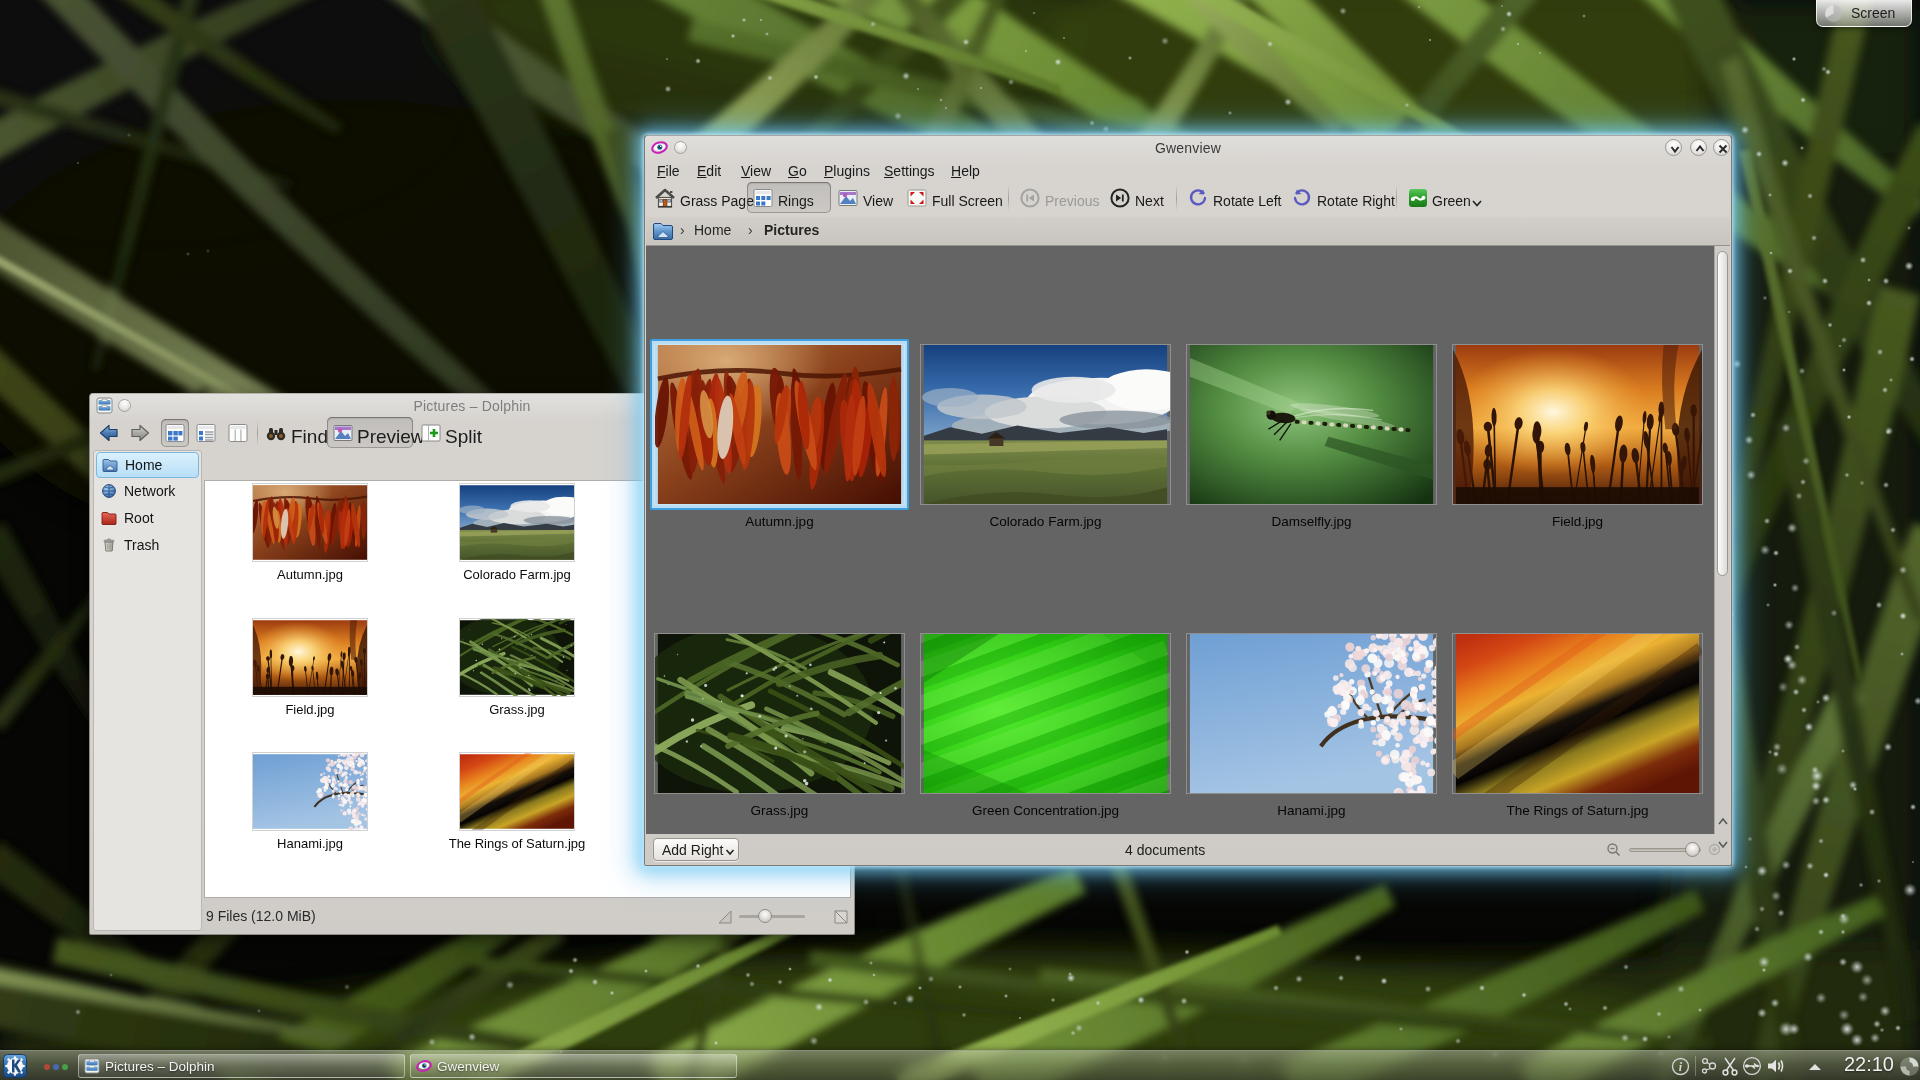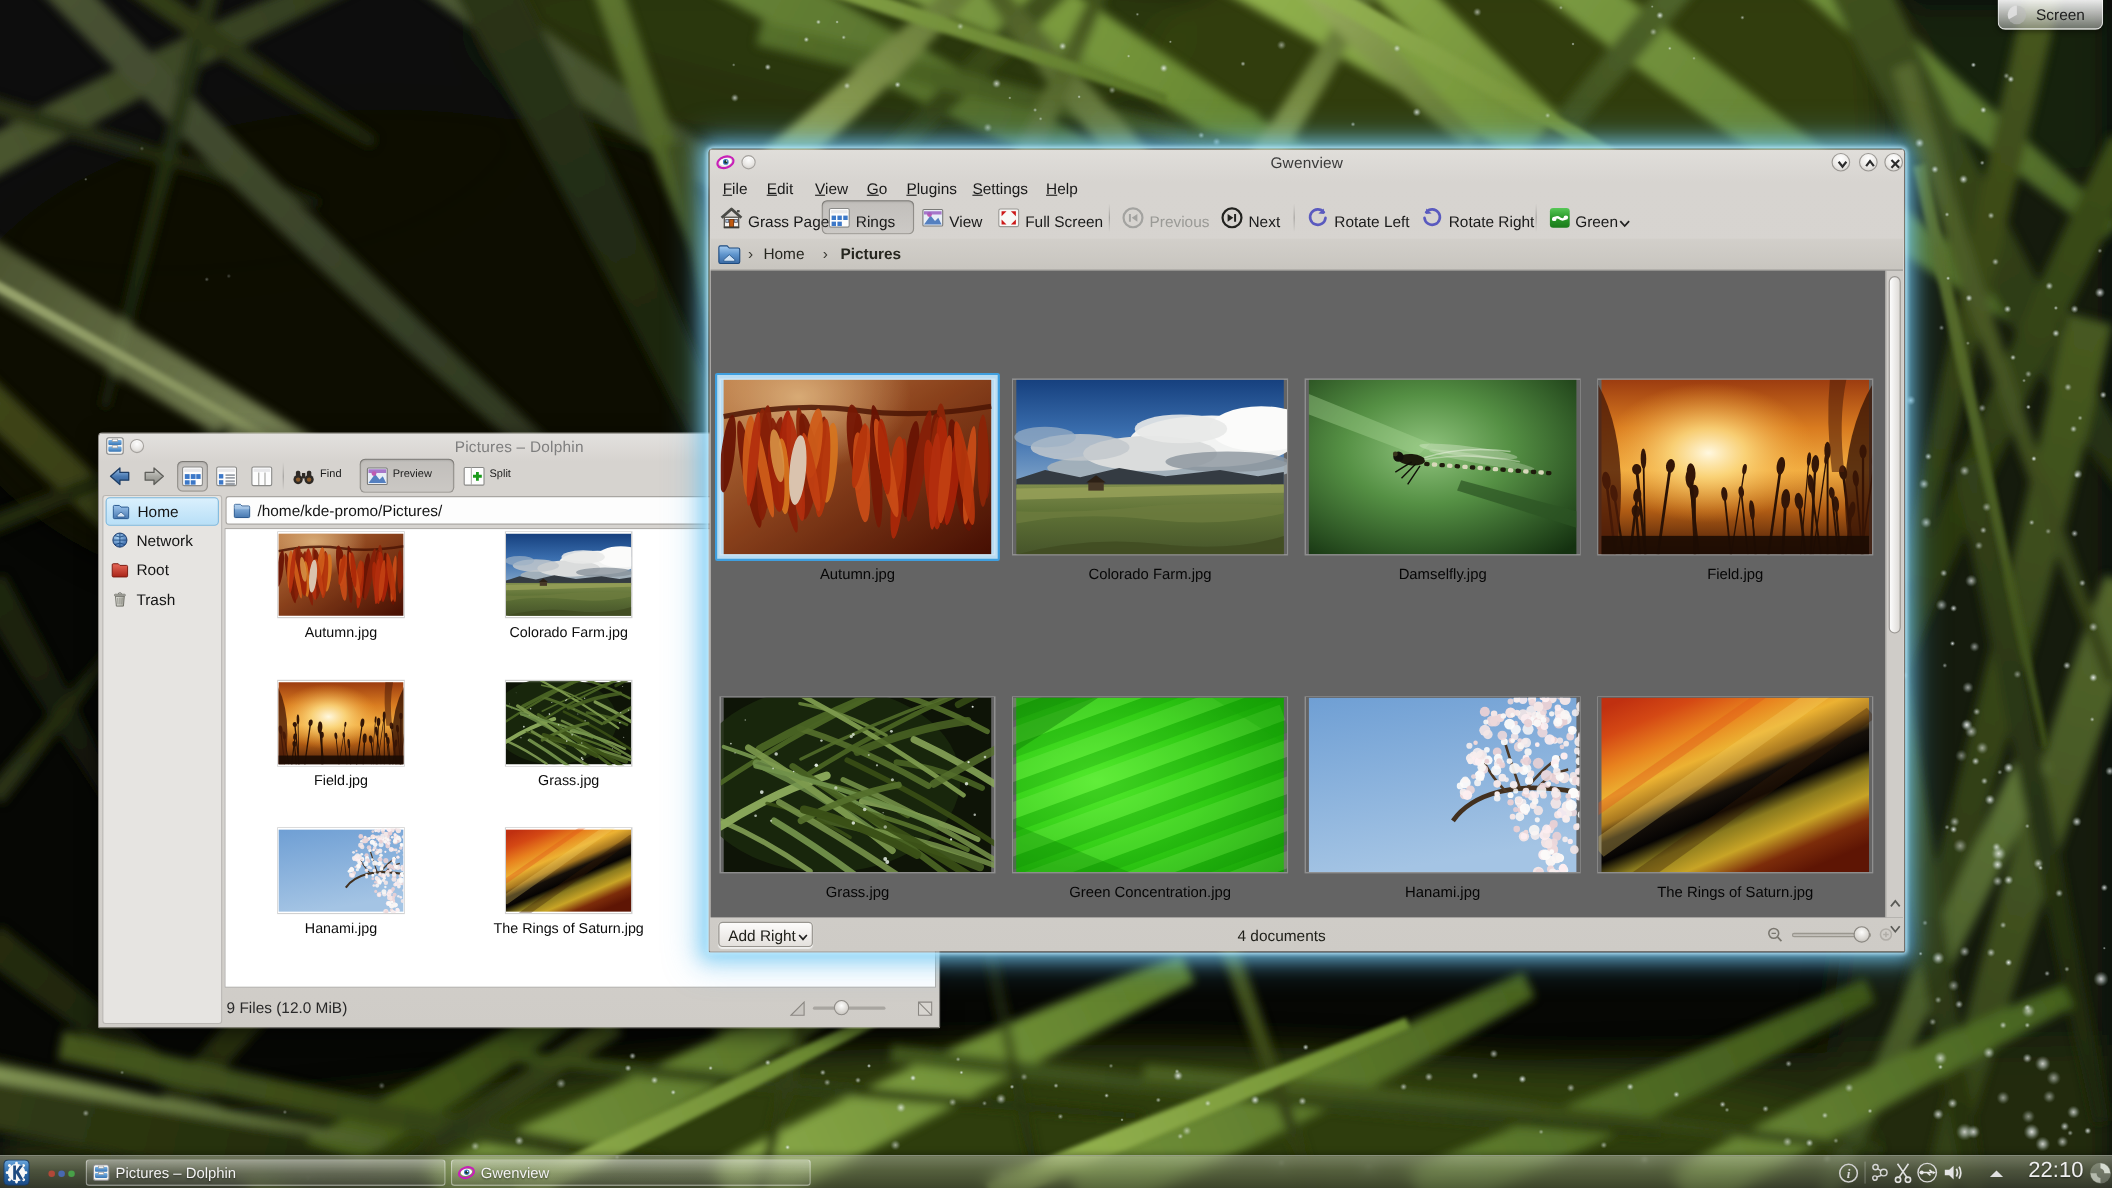--- a/index.html
+++ b/index.html
@@ -14,21 +14,21 @@
 .tcircle { position:absolute; width:13px; height:13px; border-radius:50%;
   background:radial-gradient(circle at 50% 32%, #fdfdfd, #e8e6e3 55%, #c9c6c2);
   border:1px solid #a5a29e; box-shadow:inset 0 1px 1px rgba(255,255,255,.9); }
 .ttext { position:absolute; top:4px; width:100%; text-align:center; font-size:14px; color:#7e7e7e; letter-spacing:.2px; }
 #gw .ttext { color:#3a3a3a; }
 .tbtn { position:absolute; top:3px; width:17px; height:17px; border-radius:50%;
   background:radial-gradient(circle at 50% 30%, #ffffff, #eceae7 55%, #cac7c3);
   border:1px solid #9b9894; color:#444; }
 .tbtn svg { position:absolute; left:2.5px; top:2.5px; }
 
-.dtool { position:absolute; left:0; top:24px; right:0; height:32px; font-size:10px; color:#1c1c1c; }
+.dtool { position:absolute; left:0; top:24px; right:0; height:32px; font-size:19px; color:#1c1c1c; }
 .dtool .lab { position:absolute; top:8px; }
 .pressedbtn { position:absolute; border-radius:5px; background:linear-gradient(rgba(0,0,0,.10),rgba(0,0,0,.05)); box-shadow:inset 0 1px 2px rgba(0,0,0,.28), inset 0 0 0 1px rgba(120,117,112,.55); }
 .vsep { position:absolute; width:1px; background:linear-gradient(rgba(0,0,0,0),rgba(0,0,0,.25),rgba(0,0,0,0)); }
 
 #dside { position:absolute; left:3px; top:56px; width:109px; height:481px;
   background:#e6e4e1; border:1px solid #bab7b3; border-radius:3px; font-size:14px; color:#141414; }
 .sitem { position:absolute; left:2px; right:2px; height:26px; }
 .sitem .sl { position:absolute; left:28px; top:4px; }
 .sel { background:linear-gradient(#daf0fd,#b8dff7); border:1px solid #7ab8e0; border-radius:4px; }
 #dloc { position:absolute; left:115px; top:57px; width:646px; height:26px;
@@ -1493,33 +1493,20 @@
                   <stop offset="1" stop-color="#a8a89e"></stop>
                 </linearGradient>
               </defs>
               <rect x="3" y="3.2" width="10" height="1.6" rx="0.8" fill="#b8b8b0" stroke="#70706a" stroke-width="0.7"></rect>
               <path d="M6.5 3 L7 2 L9 2 L9.5 3" fill="none" stroke="#70706a" stroke-width="0.8"></path>
               <path d="M6 6.5 L6.3 12.5 M8 6.5 L8 12.5 M10 6.5 L9.7 12.5" stroke="#8a8a82" stroke-width="0.8"></path>
             </svg></div>
           <span class="sl">Trash</span>
         </div>
   </div>
-  <div id="dloc">
-        <div style="position:absolute;left:6px;top:4px;line-height:0"><svg width="16" height="16" viewBox="0 0 16 16">
-            <path d="M1 5.5 L1 13.5 Q1 14.5 2 14.5 L14 14.5 Q15 14.5 15 13.5 L15 5 Q15 4 14 4 L8 4 L6.5 2.5 L2 2.5 Q1 2.5 1 3.5 Z" fill="url(#fbg)" stroke="#28588e" stroke-width="0.9"></path>
-            <defs>
-              <linearGradient id="fbg" x1="0" y1="0" x2="0" y2="1">
-                <stop offset="0" stop-color="#9cc4ec"></stop>
-                <stop offset="1" stop-color="#4878b0"></stop>
-              </linearGradient>
-            </defs>
-            <path d="M1 7 L15 7 L15 5 Q15 4 14 4 L8 4 L6.5 2.5 L2 2.5 Q1 2.5 1 3.5 Z" fill="#ffffff" opacity="0.25"></path>
-          </svg></div>
-        <span style="position:absolute;left:28px;top:4px">/home/kde-promo/Pictures/</span>
-      </div>
   <div id="dview">
         <div class="thumbd" style="left:48px;top:3px;width:114px;height:77px;box-shadow:0 0 0 1px rgba(0,0,0,.18)"><svg width="114" height="77" preserveAspectRatio="none">
             <use href="#p-autumn"></use>
           </svg></div>
         <div class="tlabel" style="left:5px;top:86px;width:200px">Autumn.jpg</div>
         <div class="thumbd" style="left:255px;top:3px;width:114px;height:77px;box-shadow:0 0 0 1px rgba(0,0,0,.18)"><svg width="114" height="77" preserveAspectRatio="none">
             <use href="#p-colorado"></use>
           </svg></div>
         <div class="tlabel" style="left:212px;top:86px;width:200px">Colorado Farm.jpg</div>
         <div class="thumbd" style="left:48px;top:138px;width:114px;height:77px;box-shadow:0 0 0 1px rgba(0,0,0,.18)"><svg width="114" height="77" preserveAspectRatio="none">

